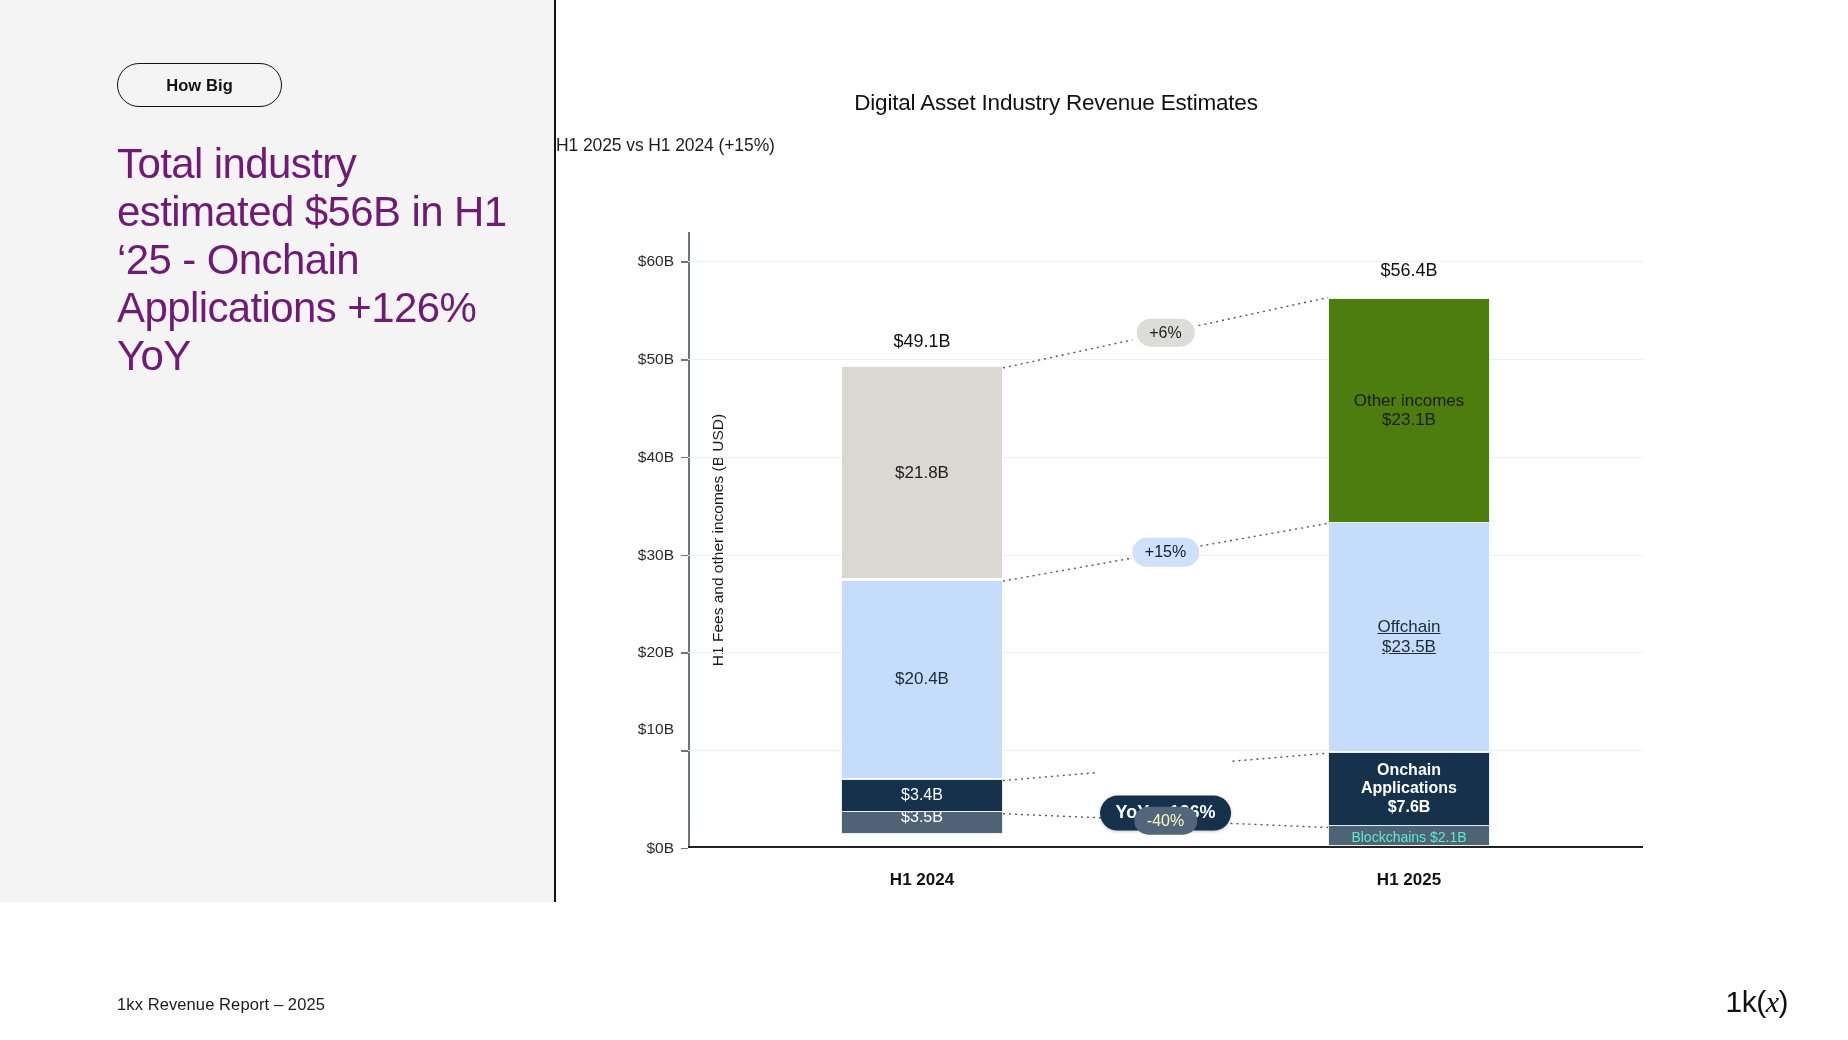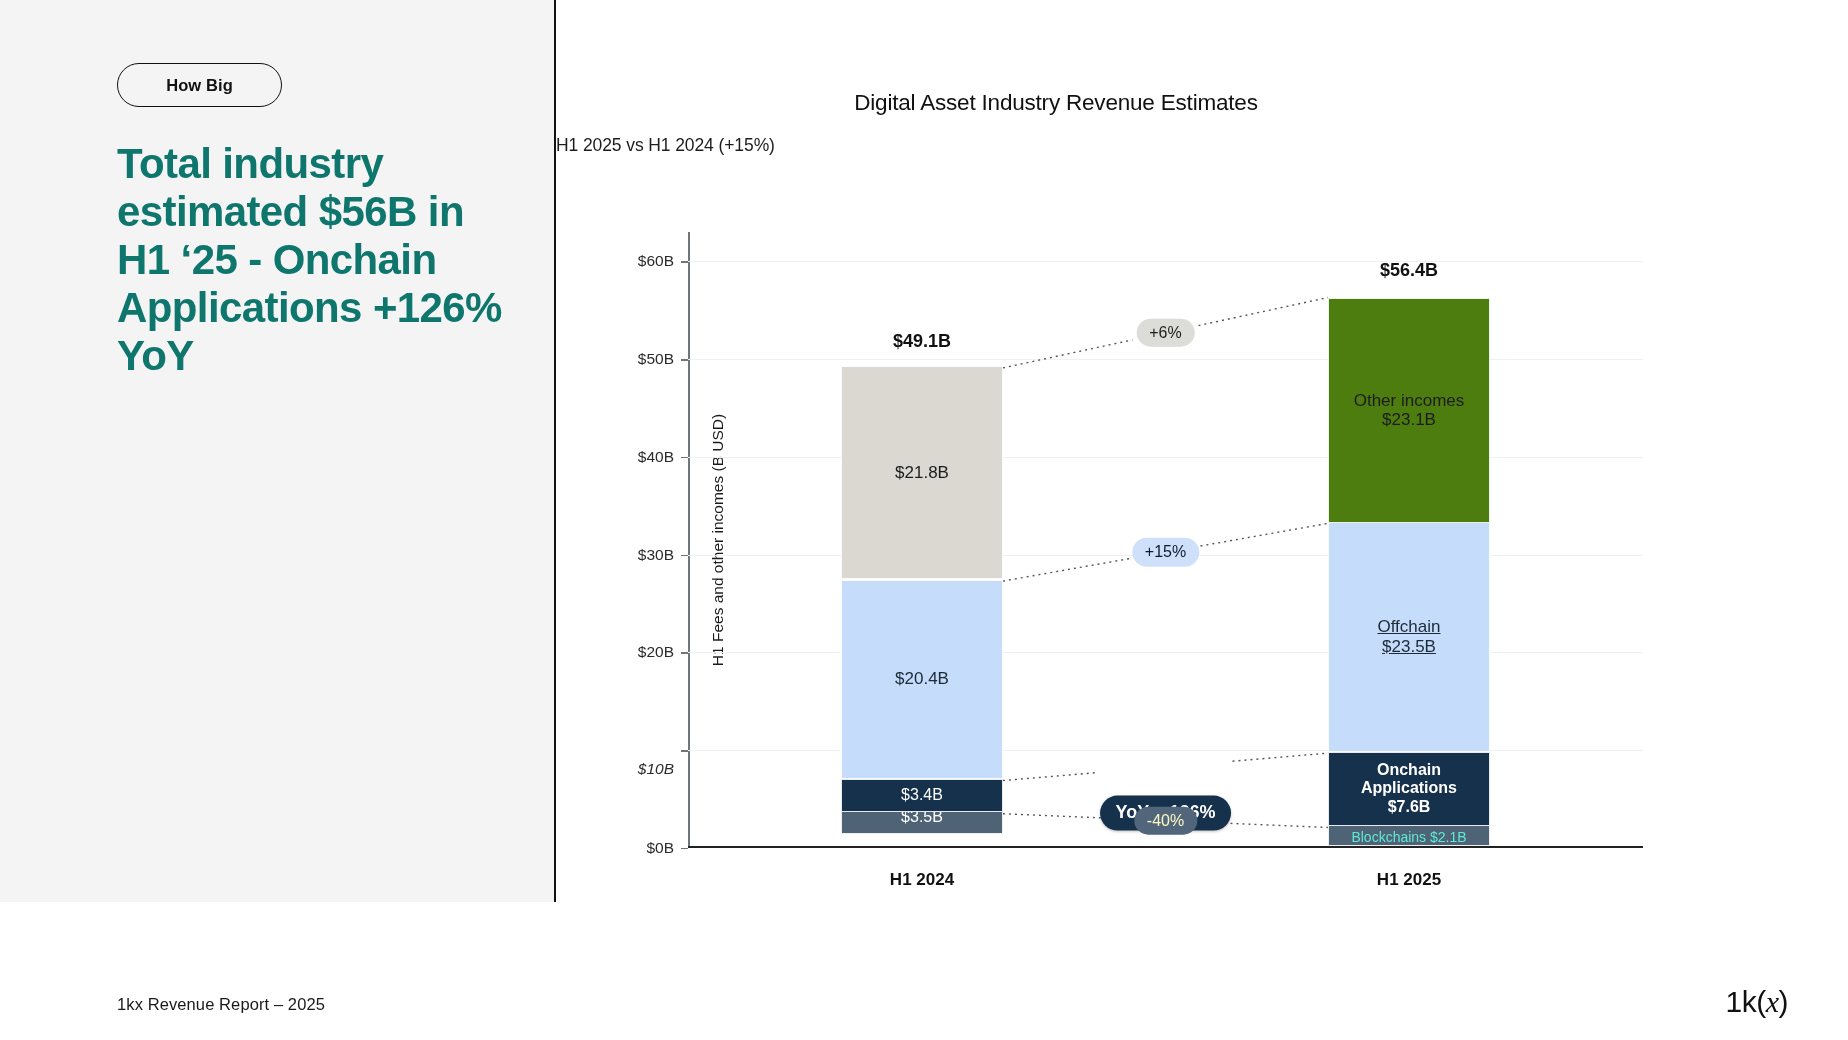--- a/index.html
+++ b/index.html
@@ -24,22 +24,22 @@
     border:1.6px solid #111111;
     border-radius:28px;
     background:#f4f4f4;
     display:flex; align-items:center; justify-content:center;
     font-size:16.5px; font-weight:700; color:#111111;
     letter-spacing:.1px;
   }
   #headline{
     position:absolute; left:117px; top:140px;
     width:400px;
-    font-size:42px; font-weight:700; line-height:1.14;
-    color:#0f766e; letter-spacing:-0.6px;
+    font-size:42px; font-weight:400; line-height:1.14;
+    color:#701a75; letter-spacing:-0.6px;
   }
   #footer-note{
     position:absolute; left:117px; top:995px;
     font-size:16.5px; color:#1a1a1a; letter-spacing:.1px;
   }
 
   
   #chart-panel{
     position:absolute; left:556px; top:0;
     width:1292px; height:1040px;
@@ -90,21 +90,21 @@
   
   .bar-col{ position:absolute; bottom:1.6px; width:162px; }
   .seg{
     position:absolute; left:0; width:100%;
     display:flex; align-items:center; justify-content:center;
     text-align:center; line-height:1.16;
     overflow:hidden;
   }
   .bar-total{
     position:absolute; left:0; width:100%;
-    text-align:center; font-size:18px; font-weight:700; color:#111111;
+    text-align:center; font-size:18px; font-weight:400; color:#111111;
     white-space:nowrap;
   }
   .x-label{
     position:absolute; left:0; width:100%;
     text-align:center; font-size:17px; font-weight:700; color:#111111;
     white-space:nowrap;
   }
 
   
   .badge{
@@ -148,21 +148,21 @@
 
   <div id="plot">
     <div id="y-axis-line"></div>
     <div id="x-axis-line"></div>
     <div id="y-axis-title">H1 Fees and other incomes (B USD)</div>
     <div id="grid-and-ticks">
         <div class="ytick-mark" style="top: 616px;"></div>
         <div class="ytick-label" style="top: 616px;">$0B</div>
         <div class="gridline" style="top: 518.222px;"></div>
         <div class="ytick-mark" style="top: 518.222px;"></div>
-        <div class="ytick-label" style="top: 537px; font-style: italic;">$10B</div>
+        <div class="ytick-label" style="top: 497px;">$10B</div>
         <div class="gridline" style="top: 420.444px;"></div>
         <div class="ytick-mark" style="top: 420.444px;"></div>
         <div class="ytick-label" style="top: 420.444px;">$20B</div>
         <div class="gridline" style="top: 322.667px;"></div>
         <div class="ytick-mark" style="top: 322.667px;"></div>
         <div class="ytick-label" style="top: 322.667px;">$30B</div>
         <div class="gridline" style="top: 224.889px;"></div>
         <div class="ytick-mark" style="top: 224.889px;"></div>
         <div class="ytick-label" style="top: 224.889px;">$40B</div>
         <div class="gridline" style="top: 127.111px;"></div>

